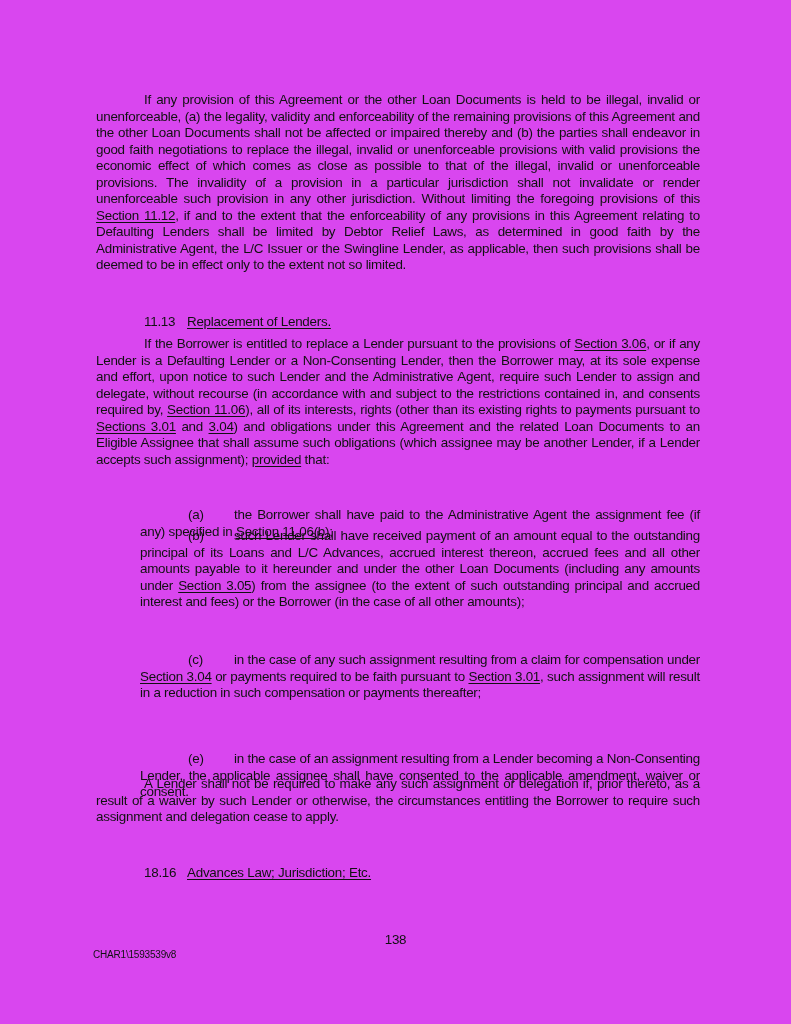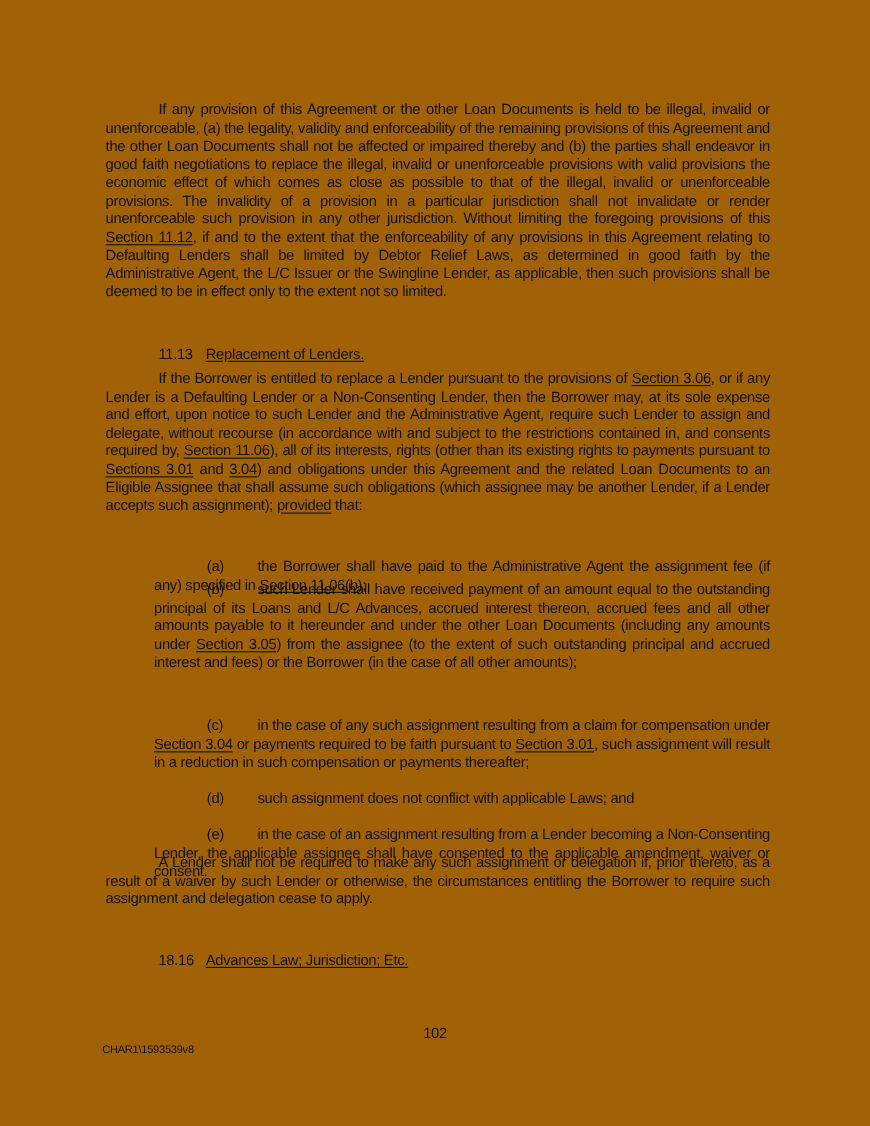--- a/index.html
+++ b/index.html
@@ -1,19 +1,19 @@
 <!DOCTYPE html>
 <html><head>
 <meta charset="utf-8">
 <style>
   html, body { margin: 0; padding: 0; background: #ffffff; }
   body { width: 791px; height: 1024px; position: relative; overflow: hidden; }
   .page {
     position: absolute; left: 0; top: 0; width: 791px; height: 1024px;
-    background: #a16207; color: #111111;
+    background: #d946ef; color: #111111;
     font-family: "Liberation Sans", sans-serif;
     font-size: 13.4px;
     letter-spacing: -0.25px;
   }
   .block { position: absolute; left: 96px; width: 604px; line-height: 16.5px; text-align: justify; }
   .block p { margin: 0; }
   .indent { text-indent: 48px; }
   .sub { left: 140px; width: 560px; margin-top: 40px; }
   .sub .lbl { display: inline-block; width: 46px; text-indent: 0; }
   .sub p { text-indent: 48px; }
@@ -56,37 +56,32 @@
       <span class="lbl">(b)</span><span>such Lender shall have received payment of an amount equal to the outstanding principal of its Loans and L/C Advances, accrued interest thereon, accrued fees and all other amounts payable to it hereunder and under the other Loan Documents (including any amounts under </span><span class="u">Section 3.05</span><span>) from the assignee (to the extent of such outstanding principal and accrued interest and fees) or the Borrower (in the case of all other amounts);</span>
     </p>
   </div>
 
   <div class="block sub" style="top:612px;">
     <p>
       <span class="lbl">(c)</span><span>in the case of any such assignment resulting from a claim for compensation under </span><span class="u">Section 3.04</span><span> or payments required to be faith pursuant to </span><span class="u">Section 3.01</span><span>, such assignment will result in a reduction in such compensation or payments thereafter;</span>
     </p>
   </div>
 
-  <div class="block sub" style="top:678px;">
-    <p>
-      <span class="lbl">(d)</span><span>such assignment does not conflict with applicable Laws; and</span>
-    </p>
-  </div>
 
   <div class="block sub" style="top:711px;">
     <p>
       <span class="lbl">(e)</span><span>in the case of an assignment resulting from a Lender becoming a Non-Consenting Lender, the applicable assignee shall have consented to the applicable amendment, waiver or consent.</span>
     </p>
   </div>
 
   <div class="block" style="top:776px;">
     <p class="indent"><span>A Lender shall not be required to make any such assignment or delegation if, prior thereto, as a result of a waiver by such Lender or otherwise, the circumstances entitling the Borrower to require such assignment and delegation cease to apply.</span></p>
   </div>
 
   <div class="heading" style="top:841px;">
     <span class="num">18.16</span><span class="u">Advances Law; Jurisdiction; Etc.</span>
   </div>
 
 
-  <div class="pagenum">102</div>
+  <div class="pagenum">138</div>
   <div class="docid">CHAR1\1593539v8</div>
 
 </div>
 
 </body></html>

